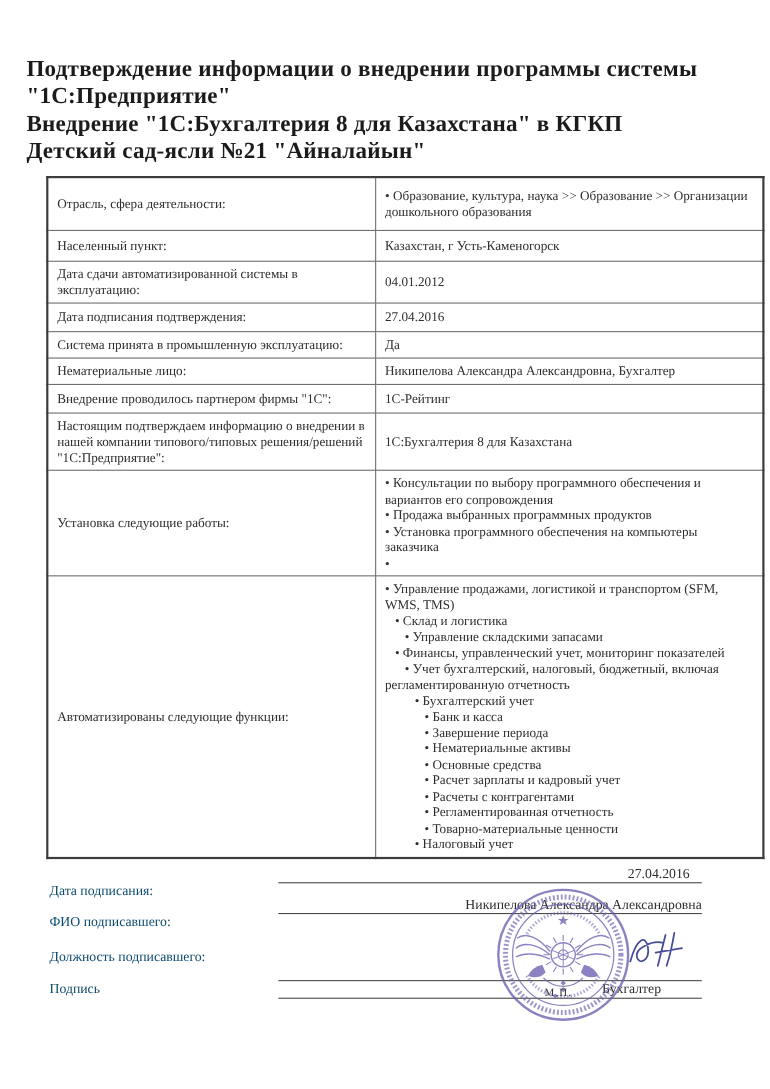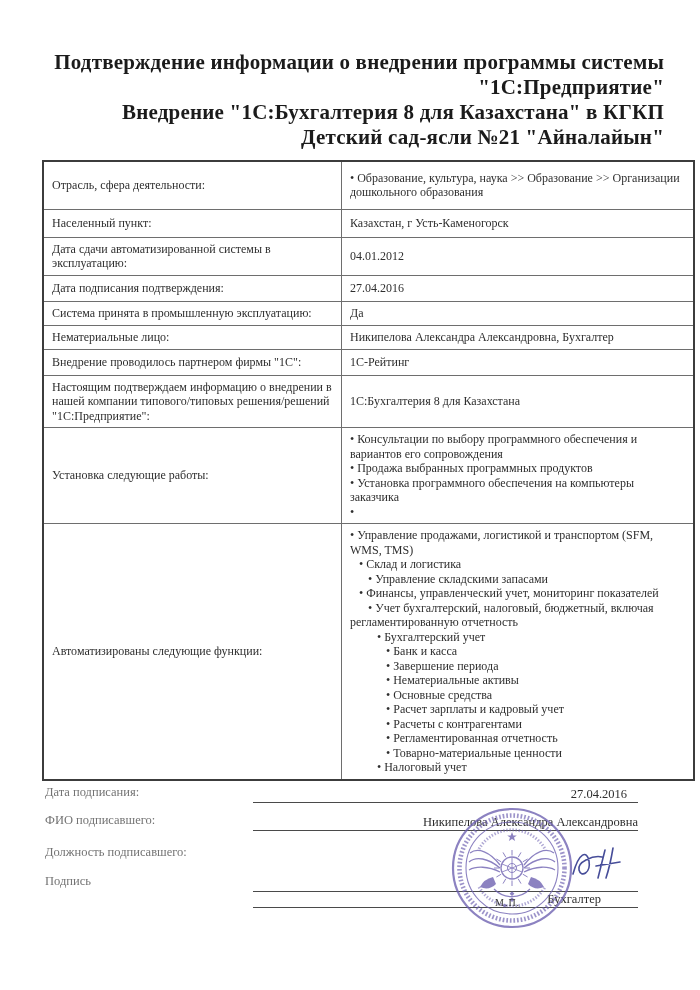--- a/index.html
+++ b/index.html
@@ -2,21 +2,21 @@
 <html><head>
 <meta charset="utf-8">
 <style>
   html,body{margin:0;padding:0;}
   body{
     width:700px;height:990px;position:relative;background:#ffffff;
     font-family:"Liberation Serif","DejaVu Serif",serif;color:#2b2b2b;
     overflow:hidden;
   }
   .doc-title{
-    position:absolute;top:50px;left:44px;width:620px;text-align:right;
+    position:absolute;top:50px;left:24px;width:620px;text-align:left;
     font-weight:bold;color:#1b1b1b;
   }
   .doc-title h1,.doc-title h2{
     margin:0;font-size:21px;line-height:25px;font-weight:bold;letter-spacing:.2px;
   }
   table.doc-table{
     position:absolute;top:160px;left:42px;width:616px;
     border-collapse:collapse;table-layout:fixed;
     border:2px solid #3c3c3c;
   }
@@ -24,21 +24,21 @@
     border:1px solid #6e6e6e;vertical-align:middle;
     padding:4px 8px;font-size:12px;line-height:14.5px;color:#2e2e2e;
   }
   td.lbl{width:281px;}
   td.val{width:335px;}
   td.pre{white-space:pre-wrap;font-size:11.5px;line-height:13.3px;}
   tr.r0{height:44px;} tr.r1{height:48px;} tr.r2{height:28px;} tr.r3{height:36px;}
   tr.r4{height:26px;} tr.r5{height:24px;} tr.r6{height:24px;} tr.r7{height:26px;}
   tr.r8{height:48px;padding-left:36px;} tr.r9{height:72px;} tr.r10{height:220px;}
   .sig-row{position:absolute;left:45px;width:595px;}
-  .sig-label{position:absolute;left:0;top:0;font-size:12.5px;color:#737373;white-space:nowrap;}
+  .sig-label{position:absolute;left:0;top:18px;font-size:12.5px;color:#0c4a6e;white-space:nowrap;}
   .sig-line{
     position:absolute;left:208px;top:2px;width:385px;height:15px;
     border-bottom:1px solid #4a4a4a;text-align:right;
     font-size:12.5px;color:#2e2e2e;line-height:15px;z-index:2;
   }
   .sr1{top:785px;} .sr2{top:813px;} .sr3{top:845px;} .sr4{top:874px;}
   .sr1 .sig-line{padding-right:11px;width:374px;}
   .sr3 .sig-line{padding-right:37px;width:348px;margin-top:45px;}
   .seal{position:absolute;left:446px;top:802px;width:132px;height:132px;opacity:.78;z-index:4;}
   .sig-stroke{position:absolute;left:568px;top:842px;width:62px;height:46px;z-index:5;opacity:.9;}

